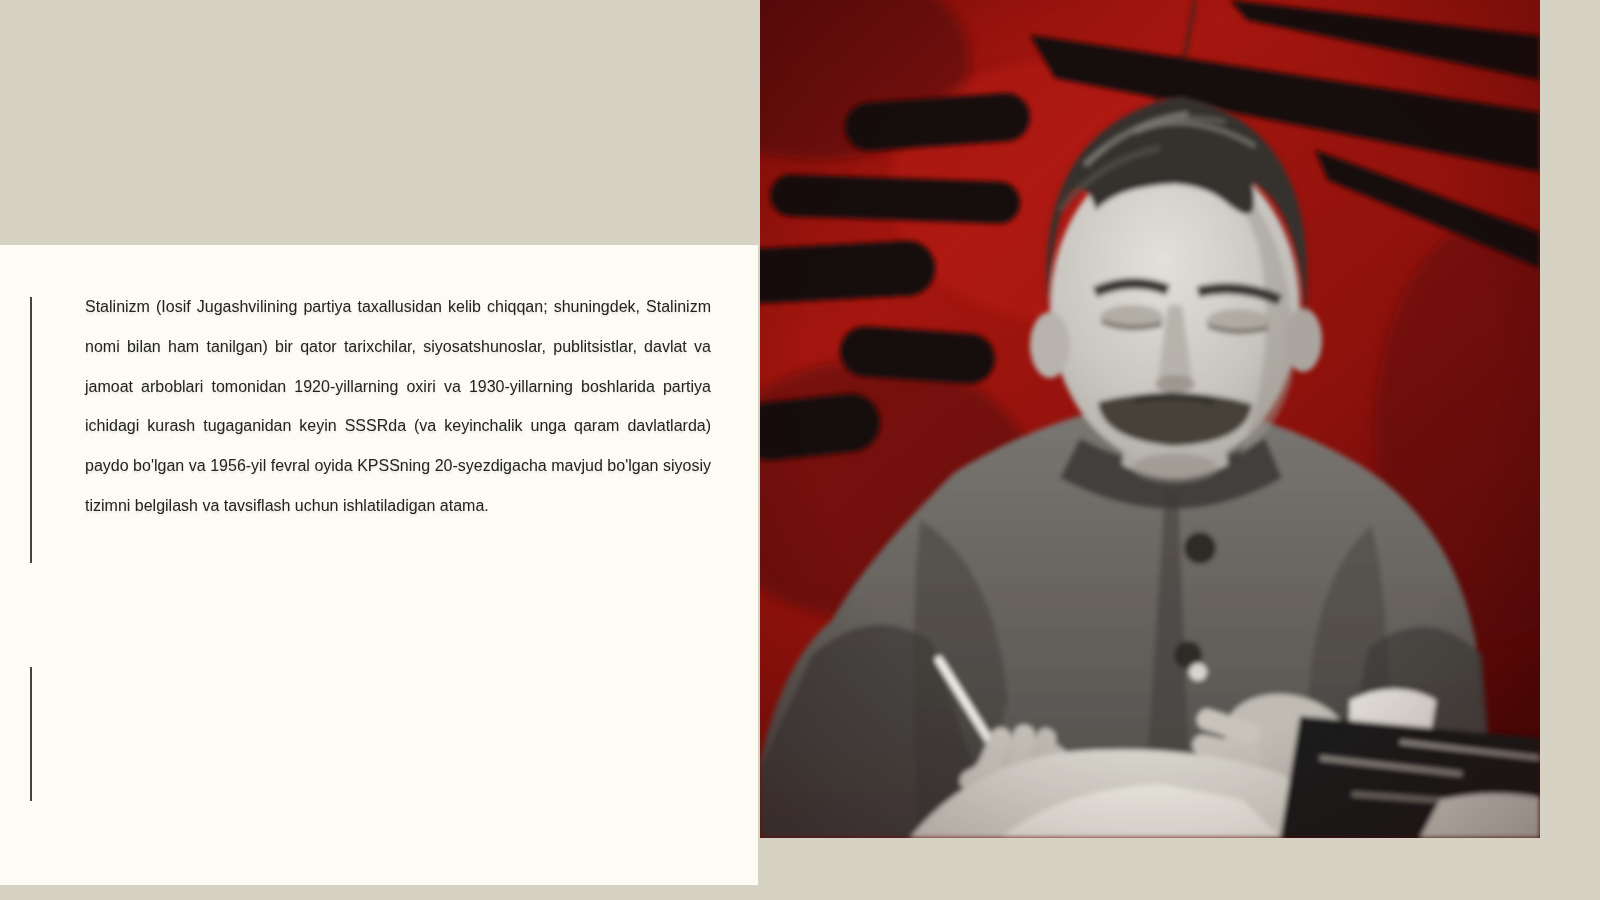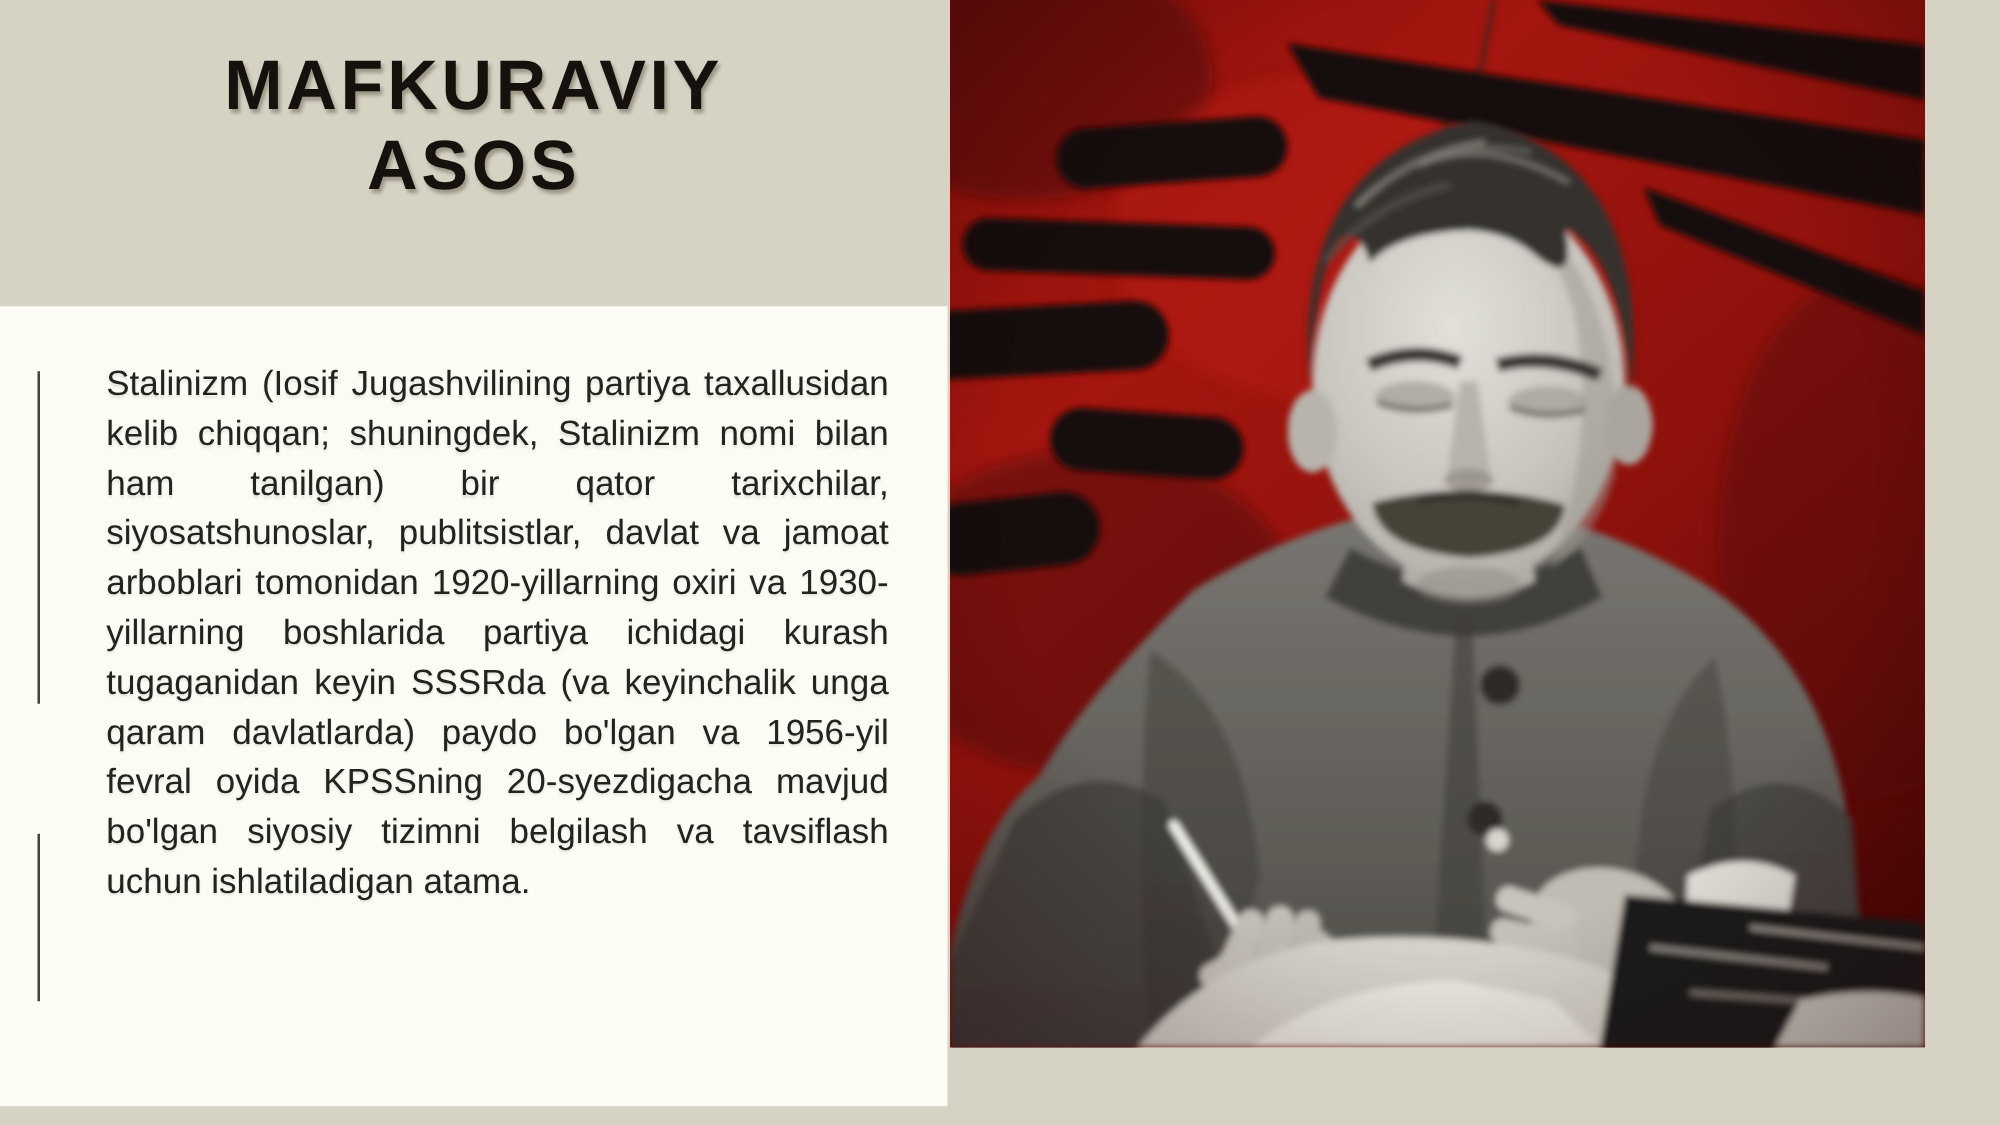--- a/index.html
+++ b/index.html
@@ -40,45 +40,41 @@
     width: 2px;
     background: #45433f;
   }
   .accent-bar.bar1 { top: 52px;  height: 266px; }
   .accent-bar.bar2 { top: 422px; height: 134px; }
   .body-text {
     position: absolute;
     left: 85px;
     top: 42px;
     width: 626px;
-    font-size: 28px;
+    font-size: 16px;
     line-height: 39.8px;
     color: #24231f;
     text-align: justify;
     text-shadow: 0 2px 2px rgba(0,0,0,0.10);
   }
   .body-text p { margin: 0 0 2px 0; }
   .photo {
     position: absolute;
     left: 760px;
     top: 0;
     width: 780px;
     height: 838px;
   }
   .photo svg { display: block; width: 100%; height: 100%; }
 </style>
 </head>
 <body>
 
 <div class="slide">
 
-  <h1 class="title">
-    <span>MAFKURAVIY</span>
-    <span>ASOS</span>
-  </h1>
 
   <div class="panel">
     <div class="accent-bar bar1"></div>
     <div class="accent-bar bar2"></div>
     <div class="body-text">
       <p>Stalinizm (Iosif Jugashvilining partiya taxallusidan kelib chiqqan; shuningdek, Stalinizm nomi bilan ham tanilgan) bir qator tarixchilar, siyosatshunoslar, publitsistlar, davlat va jamoat arboblari tomonidan 1920-yillarning oxiri va 1930-yillarning boshlarida partiya ichidagi kurash tugaganidan keyin SSSRda (va keyinchalik unga qaram davlatlarda) paydo bo'lgan va 1956-yil fevral oyida KPSSning 20-syezdigacha mavjud bo'lgan siyosiy tizimni belgilash va tavsiflash uchun ishlatiladigan atama.</p>
     </div>
   </div>
 
   <div class="photo">

